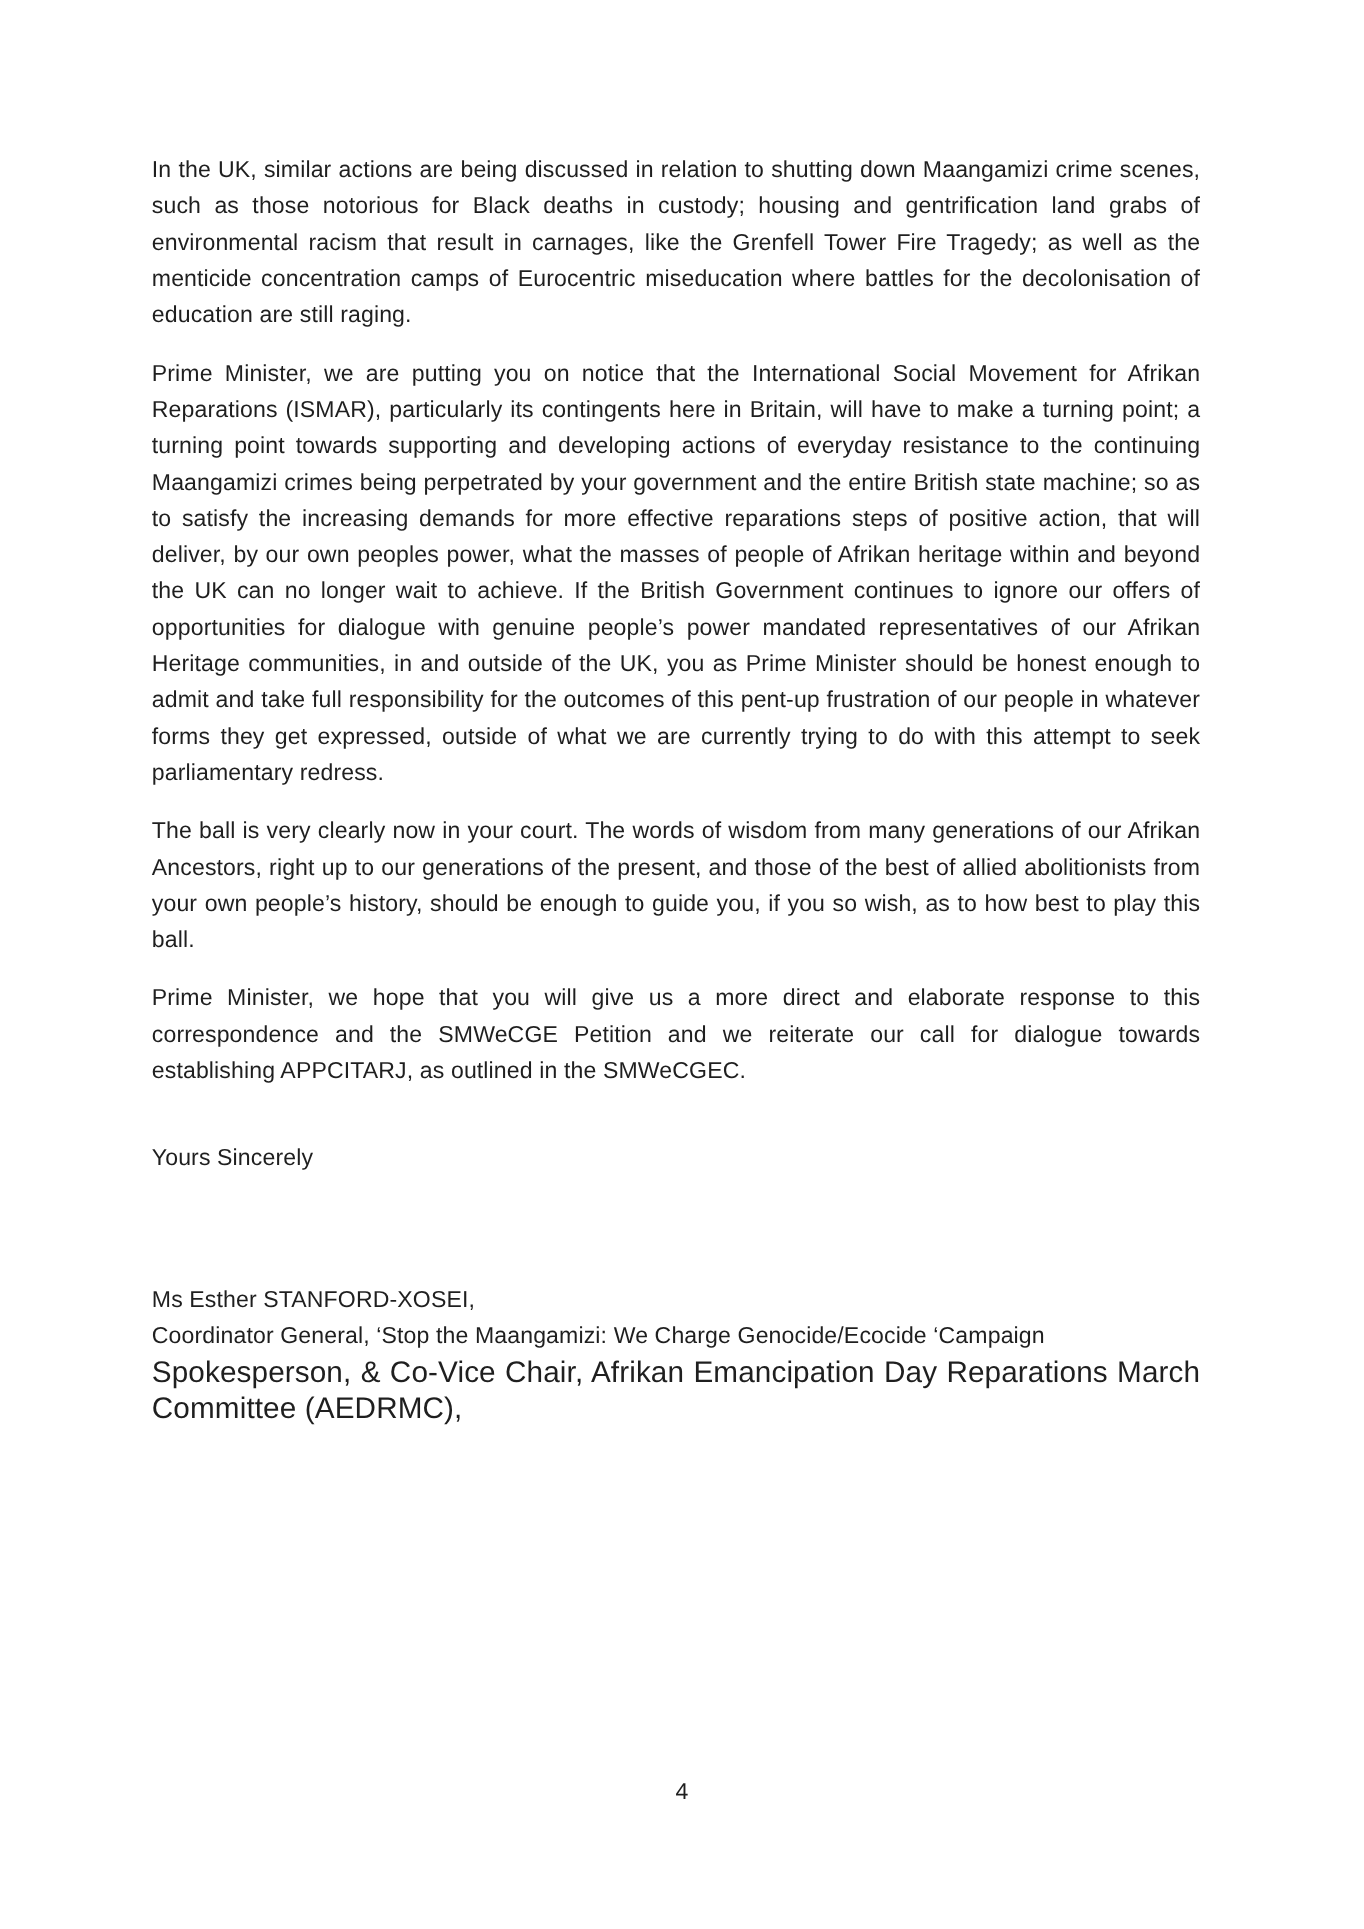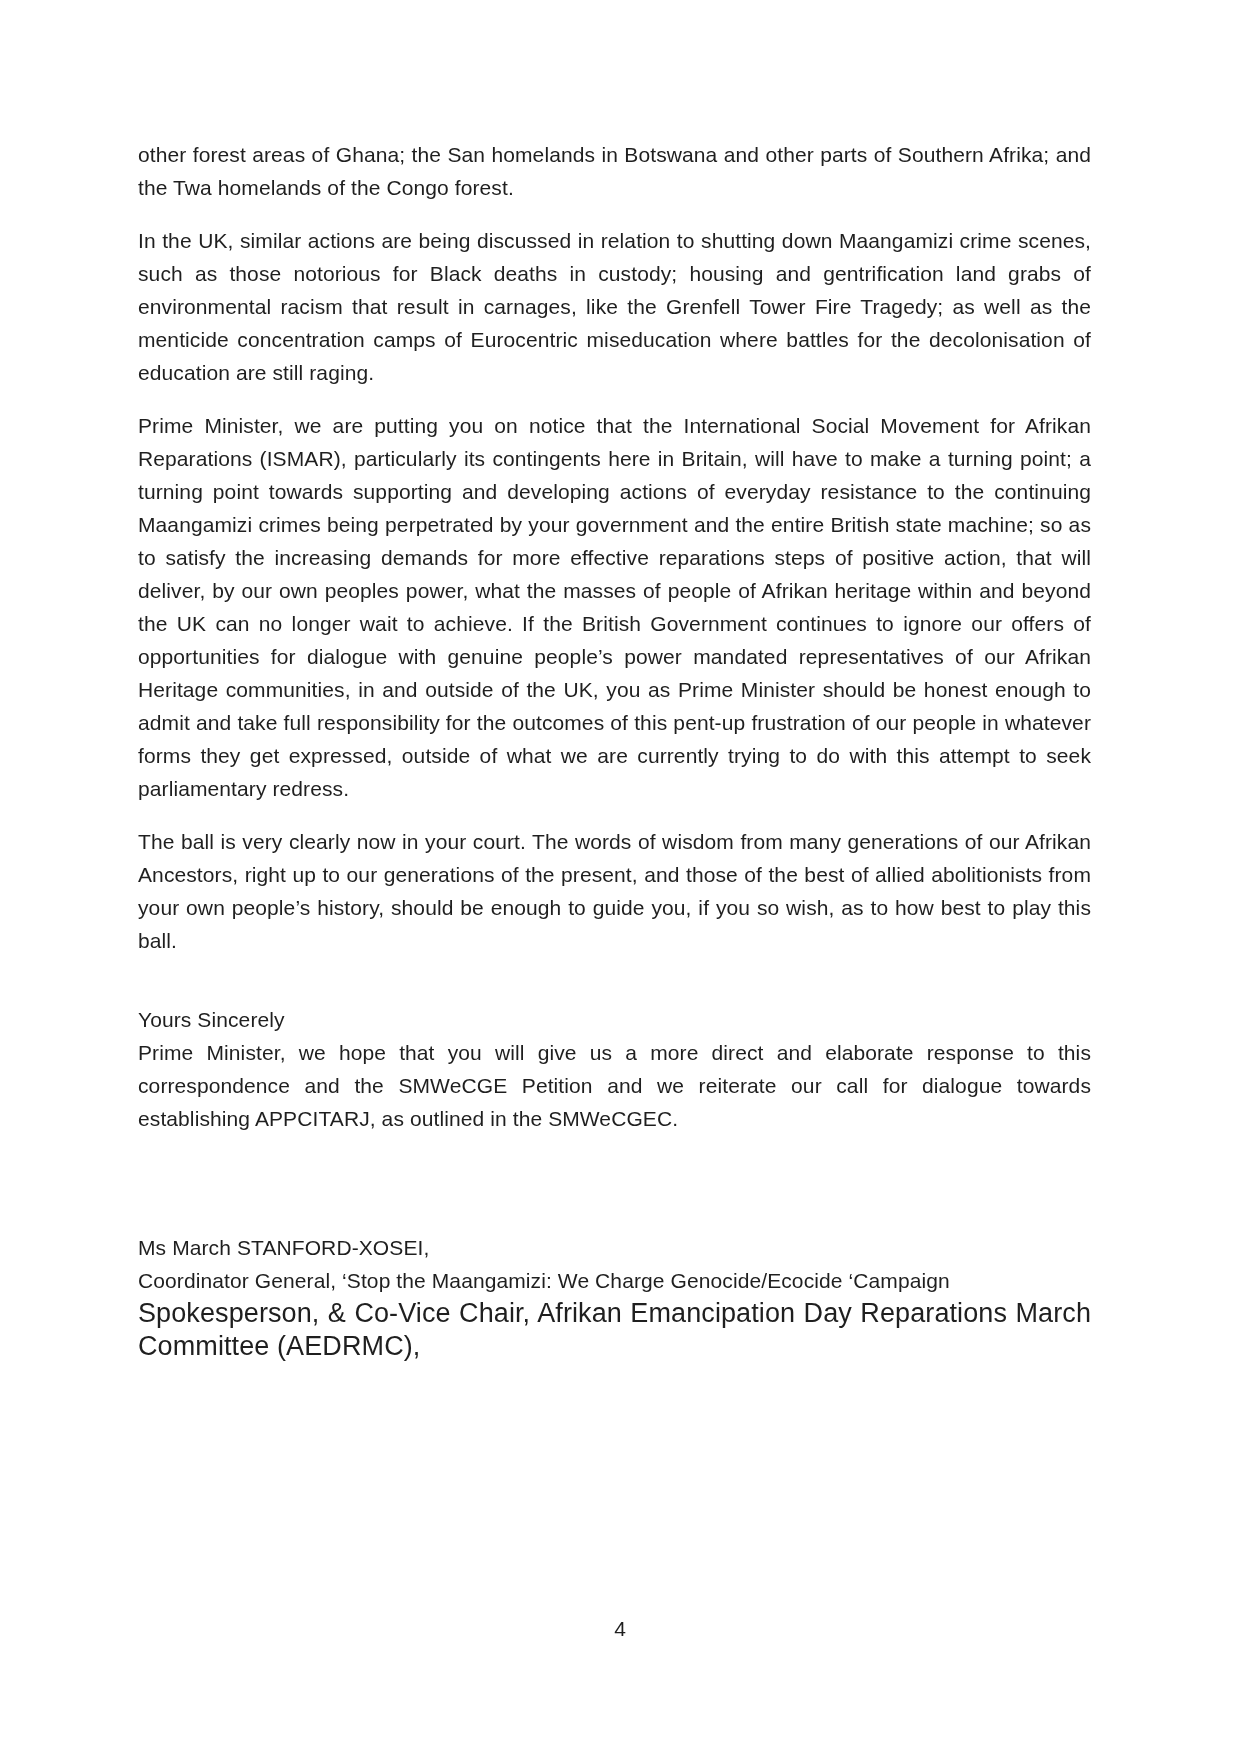--- a/index.html
+++ b/index.html
@@ -61,34 +61,33 @@
     font-size: 21px;
     line-height: 33px;
   }
 </style>
 </head>
 <body>
 
 <div class="page">
   <div class="content">
 
-    <p class="para">other forest areas of Ghana; the San homelands in Botswana and other parts of Southern Afrika; and the Twa homelands of the Congo forest.</p>
 
     <p class="para">In the UK, similar actions are being discussed in relation to shutting down Maangamizi crime scenes, such as those notorious for Black deaths in custody; housing and gentrification land grabs of environmental racism that result in carnages, like the Grenfell Tower Fire Tragedy; as well as the menticide concentration camps of Eurocentric miseducation where battles for the decolonisation of education are still raging.</p>
 
     <p class="para">Prime Minister, we are putting you on notice that the International Social Movement for Afrikan Reparations (ISMAR), particularly its contingents here in Britain, will have to make a turning point; a turning point towards supporting and developing actions of everyday resistance to the continuing Maangamizi crimes being perpetrated by your government and the entire British state machine; so as to satisfy the increasing demands for more effective reparations steps of positive action, that will deliver, by our own peoples power, what the masses of people of Afrikan heritage within and beyond the UK can no longer wait to achieve. If the British Government continues to ignore our offers of opportunities for dialogue with genuine people’s power mandated representatives of our Afrikan Heritage communities, in and outside of the UK, you as Prime Minister should be honest enough to admit and take full responsibility for the outcomes of this pent-up frustration of our people in whatever forms they get expressed, outside of what we are currently trying to do with this attempt to seek parliamentary redress.</p>
 
     <p class="para">The ball is very clearly now in your court. The words of wisdom from many generations of our Afrikan Ancestors, right up to our generations of the present, and those of the best of allied abolitionists from your own people’s history, should be enough to guide you, if you so wish, as to how best to play this ball.</p>
 
+    <p class="para">Prime Minister, we hope that you will give us a more direct and elaborate response to this correspondence and the SMWeCGE Petition and we reiterate our call for dialogue towards establishing APPCITARJ, as outlined in the SMWeCGEC.</p>
+
     <p class="para closing">Yours Sincerely</p>
 
-    <p class="para">Prime Minister, we hope that you will give us a more direct and elaborate response to this correspondence and the SMWeCGE Petition and we reiterate our call for dialogue towards establishing APPCITARJ, as outlined in the SMWeCGEC.</p>
-
     <div class="signature">
-      <p class="sig-line">Ms March STANFORD-XOSEI,</p>
+      <p class="sig-line">Ms Esther STANFORD-XOSEI,</p>
       <p class="sig-line">Coordinator General, ‘Stop the Maangamizi: We Charge Genocide/Ecocide ‘Campaign</p>
       <p class="sig-wrap">Spokesperson, &amp; Co-Vice Chair, Afrikan Emancipation Day Reparations March Committee (AEDRMC),</p>
     </div>
 
   </div>
 
   <div class="footer">4</div>
 </div>
 
 </body></html>

